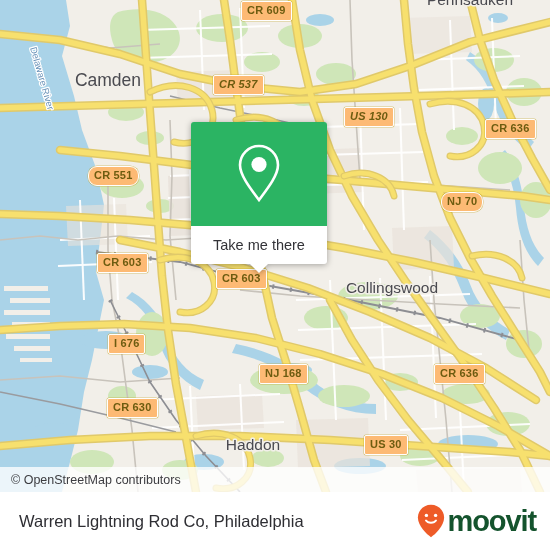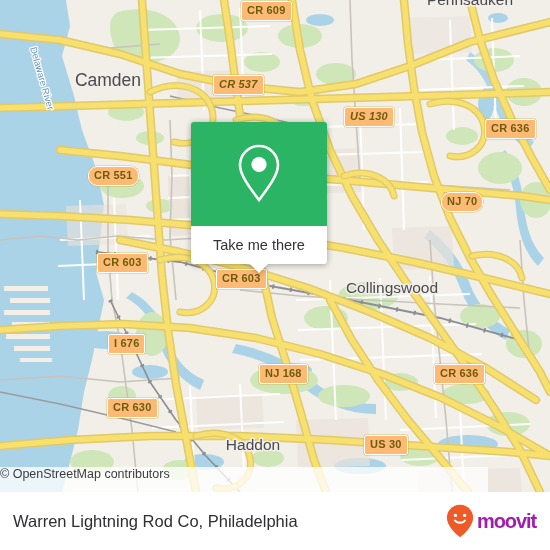--- a/index.html
+++ b/index.html
@@ -119,58 +119,60 @@
     border-left: 10px solid transparent;
     border-right: 10px solid transparent;
     border-top: 10px solid #ffffff;
   }
 
   
   #attribution {
     position: absolute;
     left: 0;
     top: 467px;
-    width: 488px;
+    width: 550px;
     height: 25px;
     background: rgba(255,255,255,0.78);
     display: flex;
+    align-items: center;
     color: #3c3c40;
     font-size: 12.5px;
     font-family: "Liberation Sans", sans-serif;
+    padding-left: 11px;
     box-sizing: border-box;
   }
 
   
   #footer {
     position: absolute;
     left: 0;
     top: 492px;
     width: 550px;
     height: 58px;
     background: #ffffff;
     display: flex;
     align-items: center;
     justify-content: space-between;
-    padding: 0 14px 0 13px;
+    padding: 0 14px 0 19px;
     box-sizing: border-box;
   }
   #footer-title {
     color: #2e2e33;
     font-size: 16.5px;
     font-family: "Liberation Sans", sans-serif;
     white-space: nowrap;
   }
   #brand-logo {
     display: flex;
     align-items: center;
     gap: 3px;
   }
   #brand-text {
-    color: #a21caf;
-    font-size: 20px;
+    color: #14532d;
+    font-size: 29px;
     font-weight: bold;
     letter-spacing: -1.1px;
     font-family: "Liberation Sans", sans-serif;
     line-height: 1;
   }
 </style>
 </head>
 <body>
 
 <div id="app">

